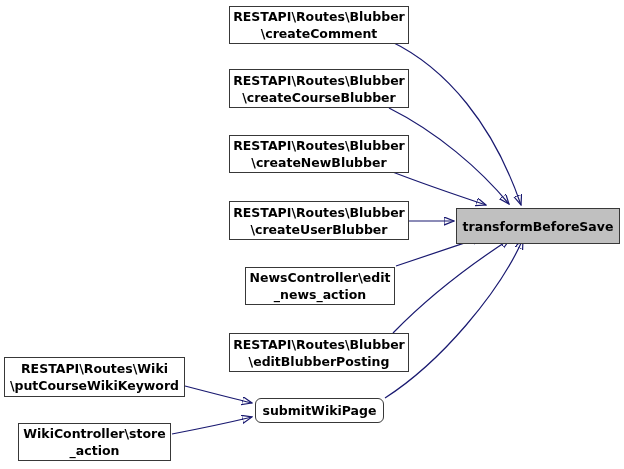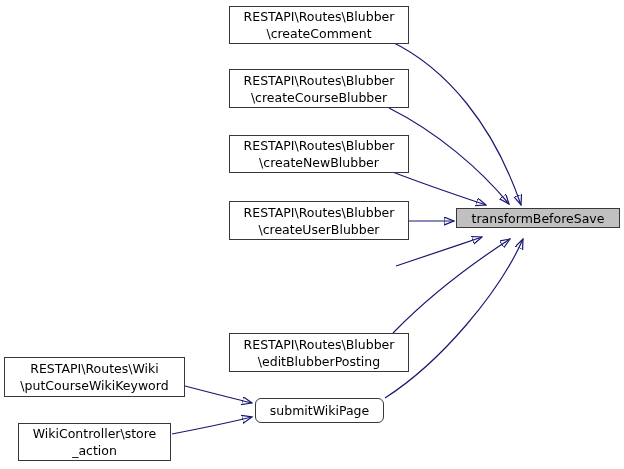--- a/index.html
+++ b/index.html
@@ -10,20 +10,21 @@
     --text: #000000;
     --background: #ffffff;
   }
   html,body{margin:0;padding:0;background:var(--background);}
   .canvas{
     position:relative;
     width:624px;height:469px;
     background:var(--background);
     font-family:"DejaVu Sans", sans-serif;
     overflow:hidden;
+    font-weight:bold;
   }
   .edges{position:absolute;left:0;top:0;width:624px;height:469px;}
   .edges path{stroke:var(--edge);stroke-width:1.2;fill:none;}
   .arrowhead{fill:var(--edge);}
   .node{
     position:absolute;
     box-sizing:border-box;
     border:1.4px solid var(--node-border);
     background:var(--node-fill);
     color:var(--text);
@@ -70,37 +71,41 @@
   <div class="node" style="left:229px;top:135px;width:180px;height:38px;">
     <span class="lbl">RESTAPI\Routes\Blubber
 \createNewBlubber</span>
   </div>
 
   <div class="node" style="left:229px;top:201px;width:180px;height:39px;">
     <span class="lbl">RESTAPI\Routes\Blubber
 \createUserBlubber</span>
   </div>
 
+  <div class="node" style="left:245px;top:267px;width:150px;height:38px;">
+    <span class="lbl">NewsController\edit
+_news_action</span>
+  </div>
 
   <div class="node" style="left:229px;top:333px;width:180px;height:39px;">
     <span class="lbl">RESTAPI\Routes\Blubber
 \editBlubberPosting</span>
   </div>
 
   <div class="node" style="left:255px;top:398px;width:129px;height:25px;border-radius:6px;">
     <span class="lbl">submitWikiPage</span>
   </div>
 
   <div class="node" style="left:18px;top:423px;width:153px;height:38px;">
     <span class="lbl">WikiController\store
 _action</span>
   </div>
 
   <div class="node" style="left:4px;top:357px;width:181px;height:40px;">
     <span class="lbl">RESTAPI\Routes\Wiki
 \putCourseWikiKeyword</span>
   </div>
 
-  <div class="node focus" style="left:456px;top:208px;width:164px;height:20px;">
+  <div class="node focus" style="left:456px;top:208px;width:164px;height:36px;">
     <span class="lbl">transformBeforeSave</span>
   </div>
 
 </div>
 
 </body></html>

